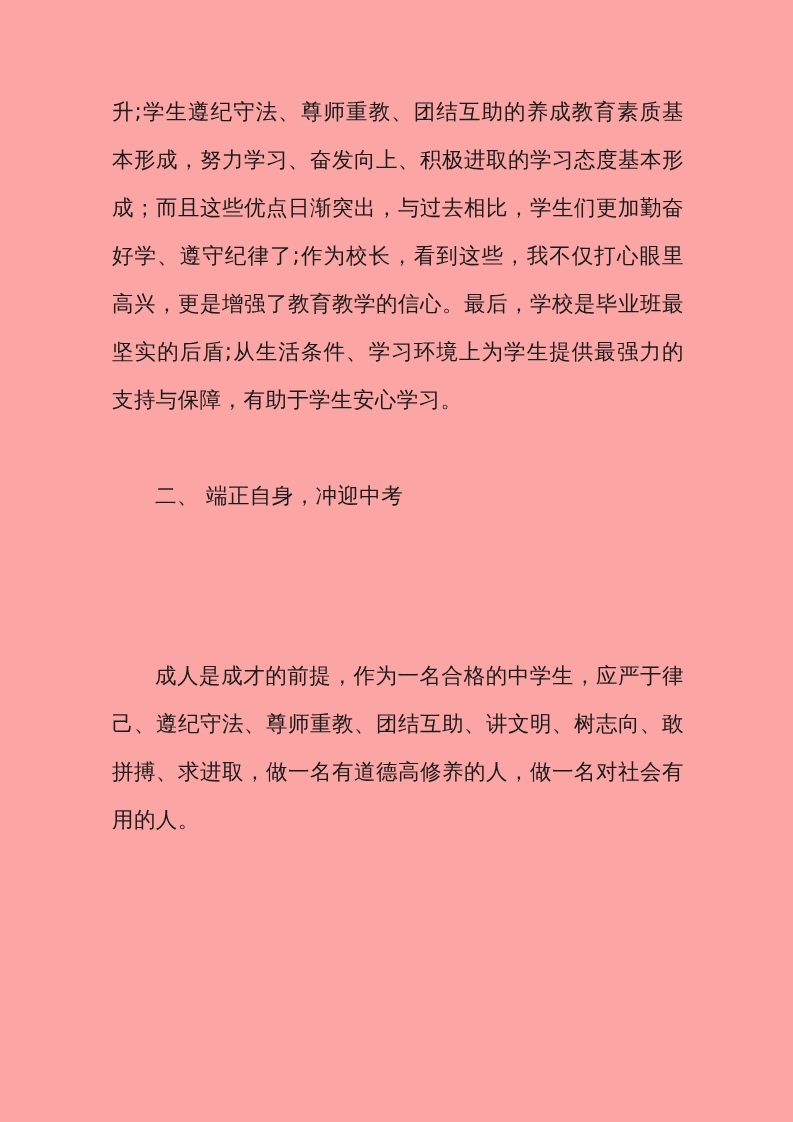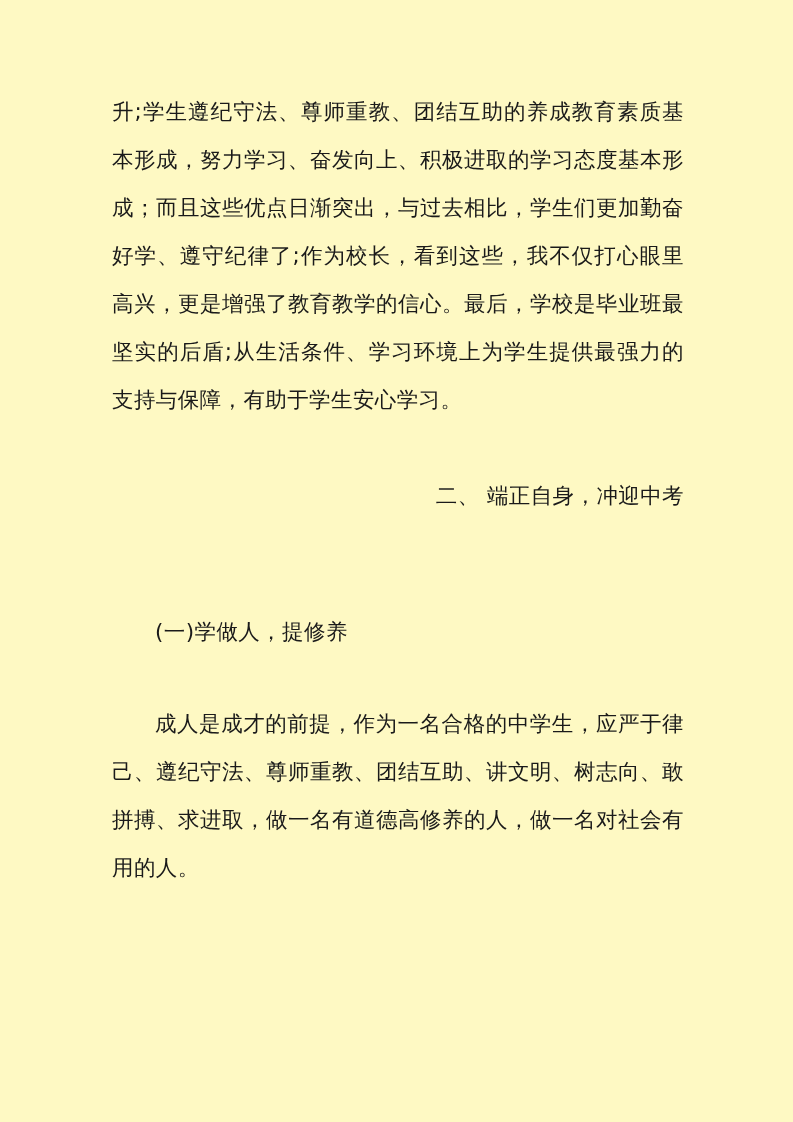--- a/index.html
+++ b/index.html
@@ -4,21 +4,21 @@
 <style>
   html, body {
     margin: 0;
     padding: 0;
     background: #ffffff;
   }
   .page {
     position: relative;
     width: 793px;
     height: 1122px;
-    background: #fef9c3;
+    background: #fca5a5;
     margin: 0 auto;
     overflow: hidden;
     box-sizing: border-box;
   }
   .content {
     position: absolute;
     left: 112px;
     top: 88px;
     width: 572px;
   }
@@ -43,21 +43,20 @@
     height: 44px;
   }
   .heading {
     font-family: "DejaVu Sans", "Liberation Sans", sans-serif;
     font-size: 21.5px;
     line-height: 48px;
     color: #1a1a1a;
     margin: 0;
     text-indent: 2em;
     letter-spacing: 0.4px;
-    text-align: right;
   }
   .subheading {
     font-family: "DejaVu Sans", "Liberation Sans", sans-serif;
     font-size: 21.5px;
     line-height: 48px;
     color: #1a1a1a;
     margin: 0;
     text-indent: 2em;
     letter-spacing: 0.4px;
   }
@@ -72,20 +71,19 @@
 
     <div class="spacer-lg"></div>
 
     <p class="heading">二、 端正自身，冲迎中考</p>
 
     <div class="spacer-md"></div>
 
 
     <div class="spacer-md"></div>
 
-    <p class="subheading">(一)学做人，提修养</p>
 
     <div class="spacer-md"></div>
 
     <p class="para indent">成人是成才的前提，作为一名合格的中学生，应严于律己、遵纪守法、尊师重教、团结互助、讲文明、树志向、敢拼搏、求进取，做一名有道德高修养的人，做一名对社会有用的人。</p>
 
   </div>
 </div>
 
 </body></html>

